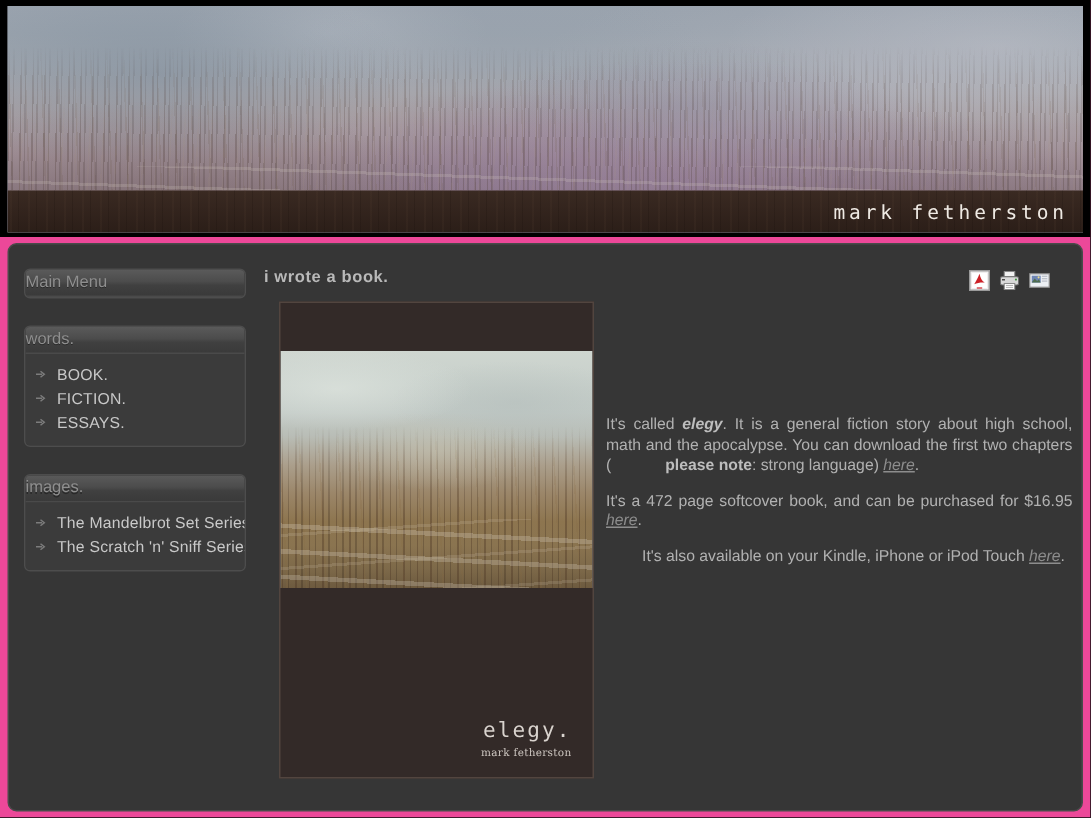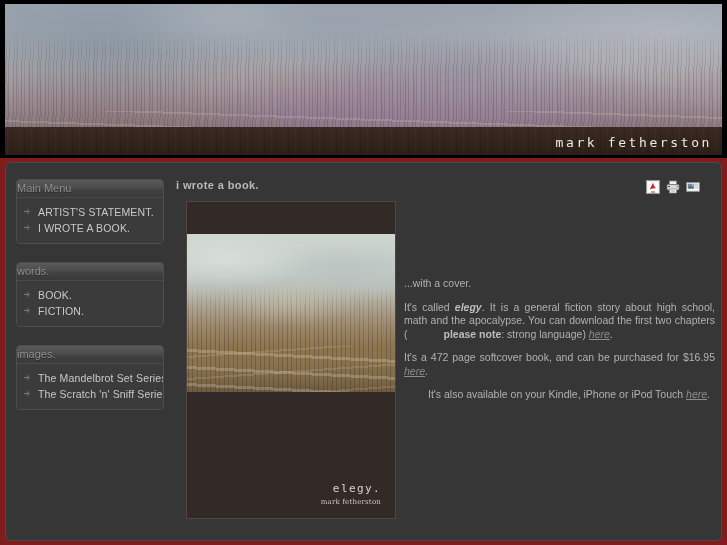--- a/index.html
+++ b/index.html
@@ -13,21 +13,21 @@
     overflow: hidden;
     font-family: "Liberation Sans", sans-serif;
     -webkit-font-smoothing: none;
   }
 
   
   #page {
     position: relative;
     width: 727px;
     height: 545px;
-    background: #7f1d1d;
+    background: #ec4899;
     box-sizing: border-box;
   }
 
   
   #header-wrap {
     position: absolute;
     left: 0; top: 0;
     width: 727px;
     height: 158px;
     background: #000;
@@ -309,21 +309,21 @@
         rgba(238,230,214,.00) 0px, rgba(238,230,214,.00) 10px,
         rgba(238,230,214,.25) 10px, rgba(238,230,214,.25) 12px,
         rgba(238,230,214,.00) 12px, rgba(238,230,214,.00) 22px);
   }
   #cover-title {
     position: absolute;
     right: 14px;
     bottom: 23px;
     text-align: left;
     font-family: "DejaVu Sans Mono", "Liberation Mono", monospace;
-    font-size: 11px;
+    font-size: 14px;
     letter-spacing: 1.4px;
     color: #d9d3ce;
   }
   #cover-author {
     position: absolute;
     right: 14px;
     bottom: 12px;
     text-align: right;
     font-family: "DejaVu Serif", "Liberation Serif", serif;
     font-size: 7px;
@@ -371,58 +371,48 @@
       <div id="site-name">mark fetherston</div>
     </div>
   </div>
 
   <div id="body-wrap">
 
     <div id="sidebar">
 
       <div class="module">
         <div class="module-head">Main Menu</div>
-        <div class="module-body">
-          <a class="menu-item" href="#">
-            <span class="arrow">
-              <svg width="8" height="7" viewBox="0 0 8 7">
-                  <path d="M0 3.5 H4 M3 1.5 L5.5 3.5 L3 5.5" stroke="#7c7c7c" stroke-width="1" fill="none"></path>
-                </svg>
-            </span>
-            <span>ARTIST'S STATEMENT.</span>
-          </a>
-          <a class="menu-item" href="#">
-            <span class="arrow">
-              <svg width="8" height="7" viewBox="0 0 8 7">
-                  <path d="M0 3.5 H4 M3 1.5 L5.5 3.5 L3 5.5" stroke="#7c7c7c" stroke-width="1" fill="none"></path>
-                </svg>
-            </span>
-            <span>I WROTE A BOOK.</span>
-          </a>
-        </div>
       </div>
 
       <div class="module">
         <div class="module-head">words.</div>
         <div class="module-body">
           <a class="menu-item" href="#">
             <span class="arrow">
               <svg width="8" height="7" viewBox="0 0 8 7">
                   <path d="M0 3.5 H4 M3 1.5 L5.5 3.5 L3 5.5" stroke="#7c7c7c" stroke-width="1" fill="none"></path>
                 </svg>
             </span>
             <span>BOOK.</span>
           </a>
           <a class="menu-item" href="#">
             <span class="arrow">
               <svg width="8" height="7" viewBox="0 0 8 7">
                   <path d="M0 3.5 H4 M3 1.5 L5.5 3.5 L3 5.5" stroke="#7c7c7c" stroke-width="1" fill="none"></path>
                 </svg>
             </span>
             <span>FICTION.</span>
+          </a>
+          <a class="menu-item" href="#">
+            <span class="arrow">
+              <svg width="8" height="7" viewBox="0 0 8 7">
+                  <path d="M0 3.5 H4 M3 1.5 L5.5 3.5 L3 5.5" stroke="#7c7c7c" stroke-width="1" fill="none"></path>
+                </svg>
+            </span>
+            <span>ESSAYS.</span>
           </a>
         </div>
       </div>
 
       <div class="module">
         <div class="module-head">images.</div>
         <div class="module-body">
           <a class="menu-item" href="#">
             <span class="arrow">
               <svg width="8" height="7" viewBox="0 0 8 7">
@@ -484,21 +474,20 @@
           <div class="cp-sky"></div>
           <div class="cp-sky2"></div>
           <div class="cp-trees"></div>
           <div class="cp-snow"></div>
         </div>
         <div id="cover-title">elegy.</div>
         <div id="cover-author">mark fetherston</div>
       </div>
 
       <div id="prose">
-        <p><span>...with a cover.</span></p>
         <p><span>It's called </span><em>elegy</em><span>. It is a general fiction story about high school, math and the apocalypse.  You can download the first two chapters (</span><strong>please note</strong><span>: strong language) </span><a href="#">here</a><span>.</span></p>
         <p><span>It's a 472 page softcover book, and can be purchased for $16.95 </span><a href="#">here</a><span>.</span></p>
         <p class="last"><span>It's also available on your Kindle, iPhone or iPod Touch </span><a href="#">here</a><span>.</span></p>
       </div>
 
     </div>
   </div>
 </div>
 
 </body></html>

